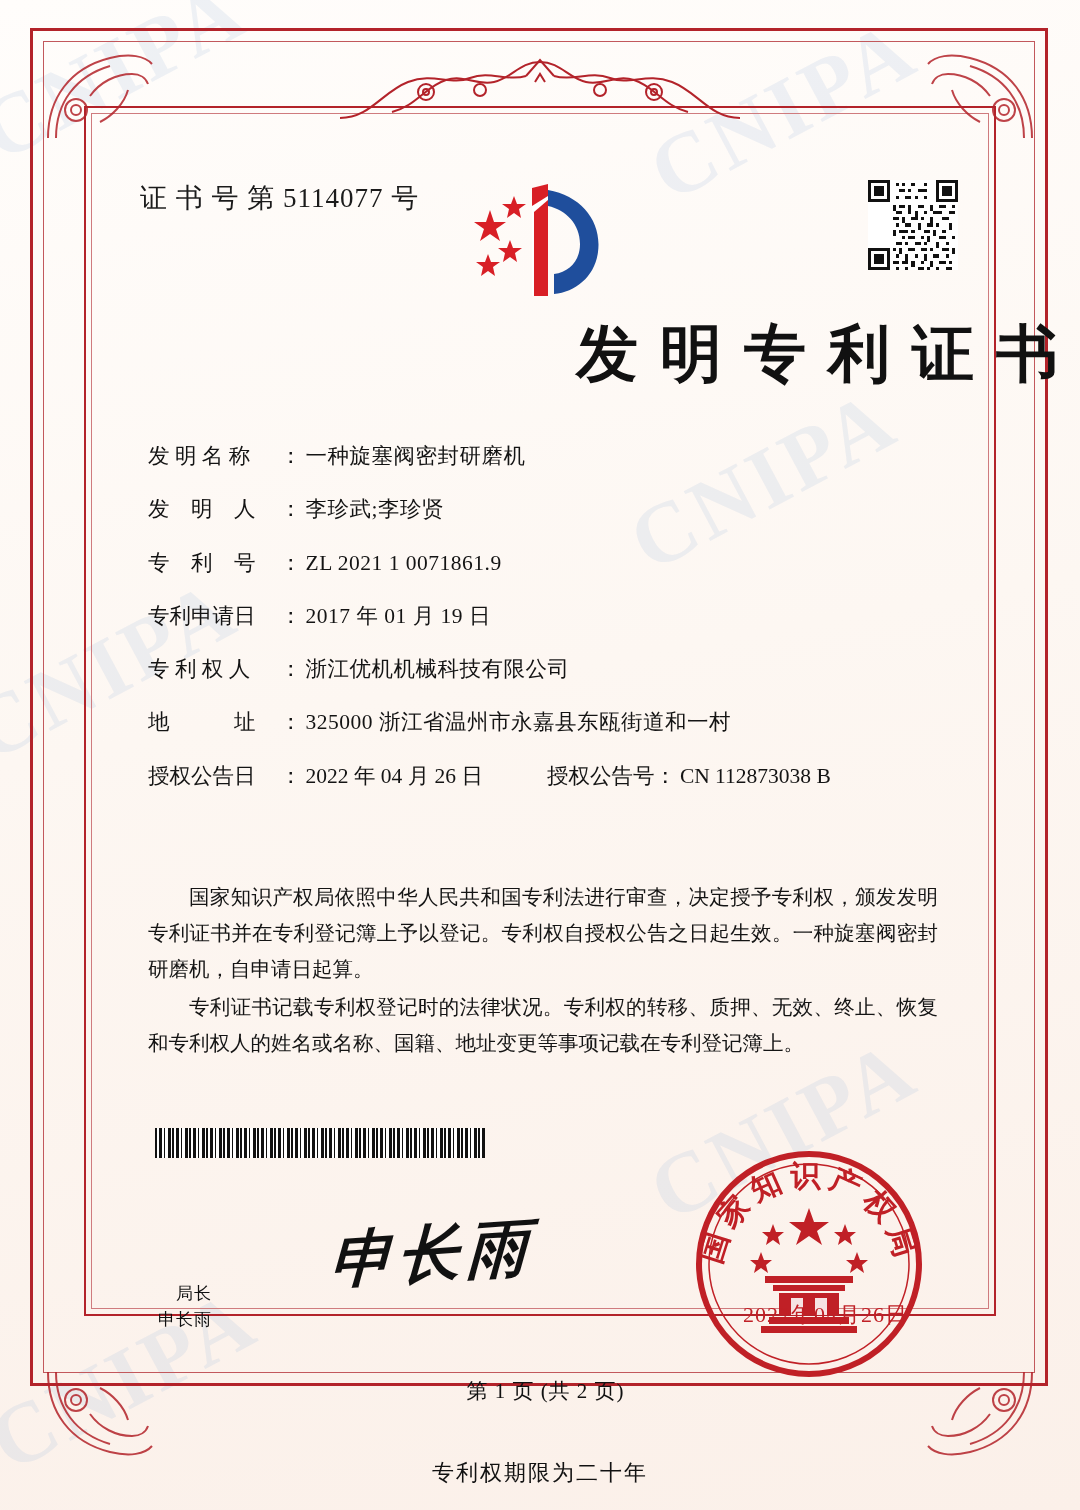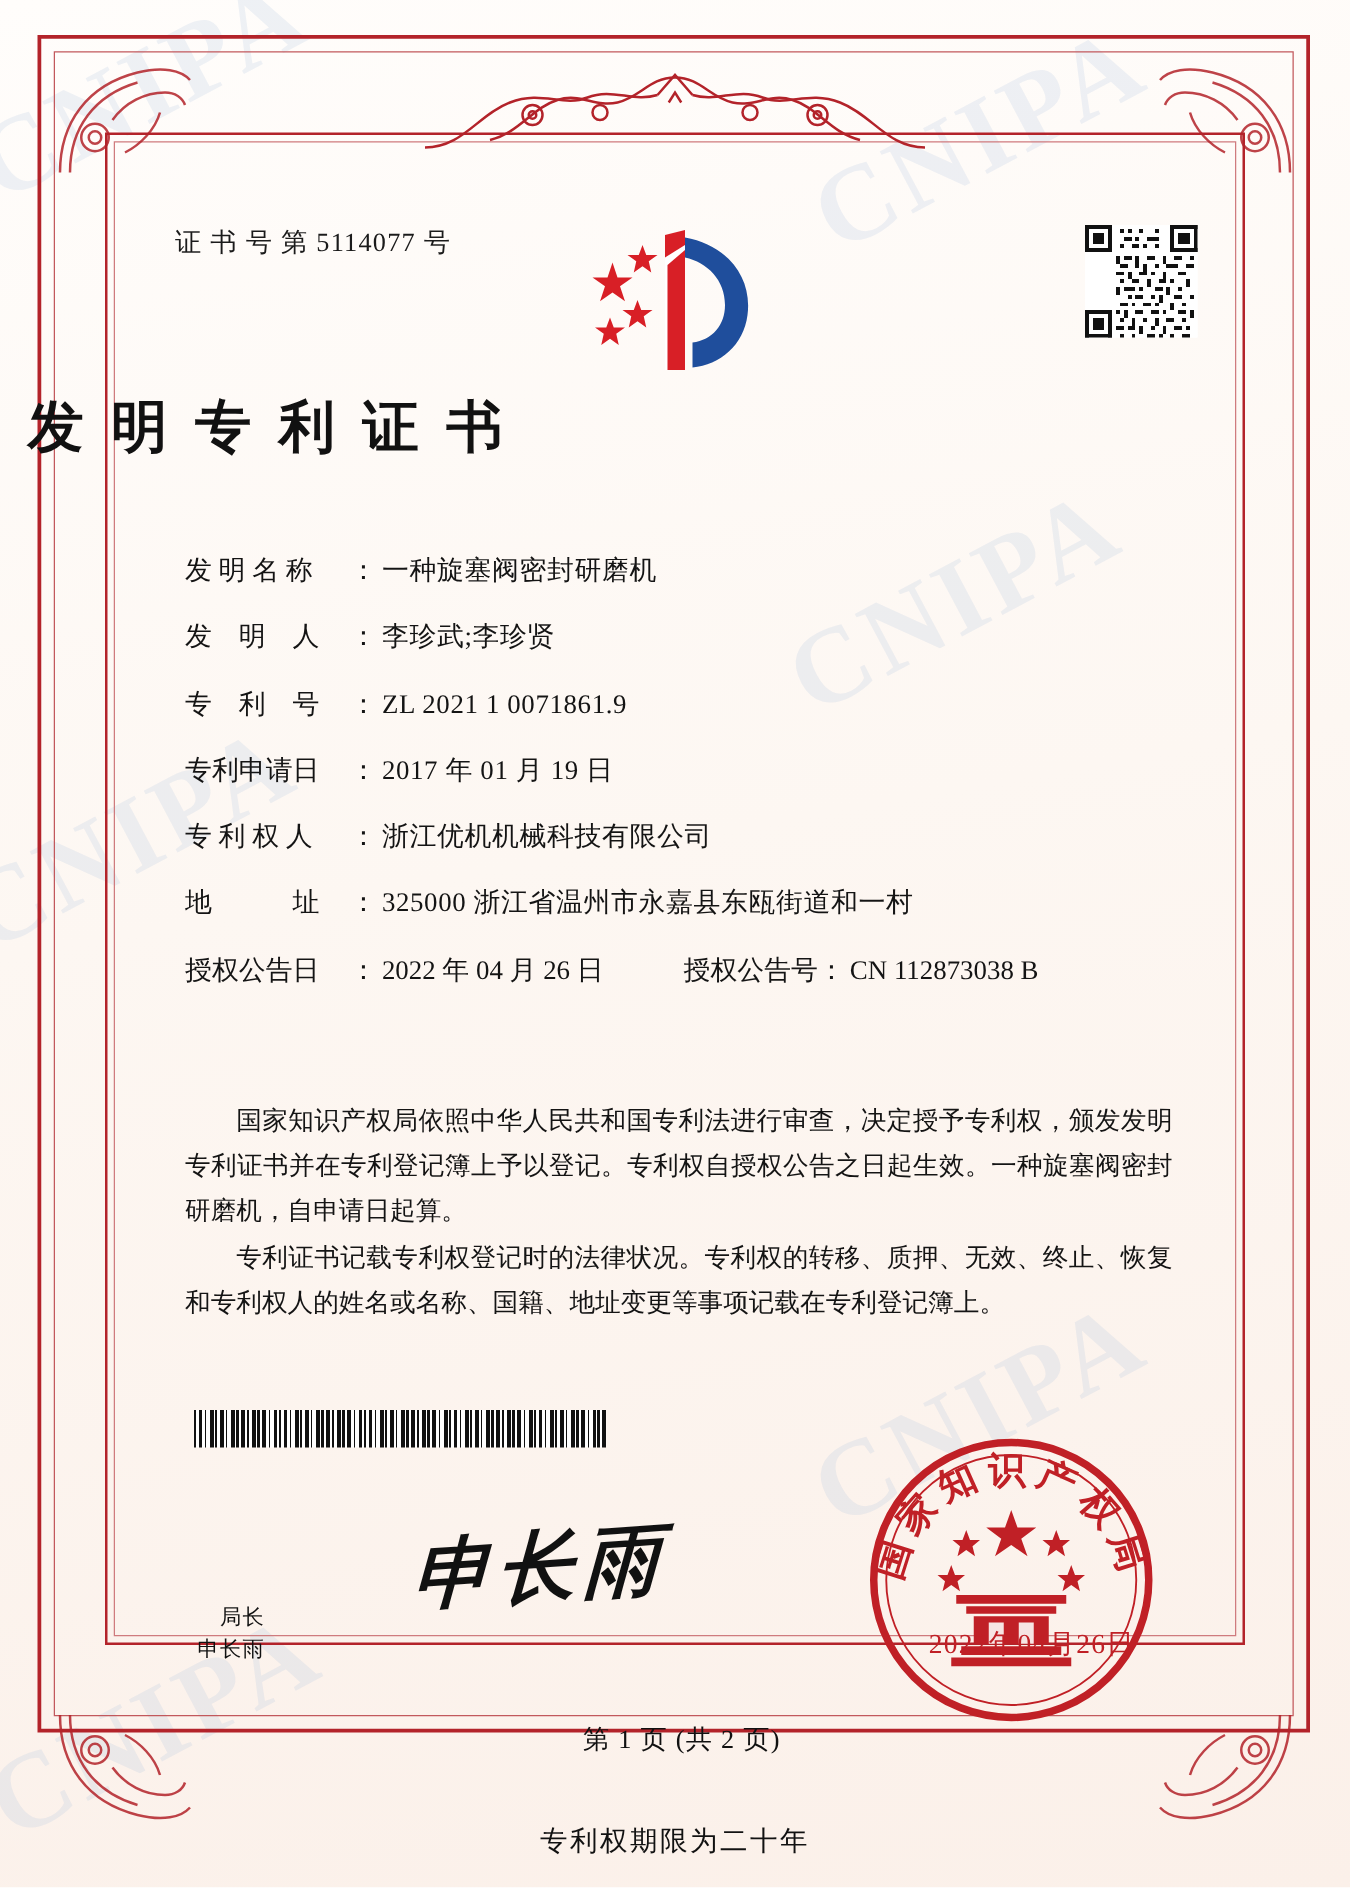--- a/index.html
+++ b/index.html
@@ -93,21 +93,21 @@
     margin-left: -210px;
     color: #b3232a;
   }
   .top-ornament svg { width: 100%; height: 100%; display: block; }
 
   
   .cert-no {
     position: absolute;
     left: 140px;
     top: 180px;
-    font-size: 21px;
+    font-size: 27px;
     color: #1b1b1b;
     letter-spacing: 1px;
     font-family: "Liberation Serif", serif;
   }
 
   .logo {
     position: absolute;
     left: 50%;
     margin-left: -70px;
     top: 182px;
@@ -123,22 +123,22 @@
     width: 90px;
     height: 90px;
     background: #fff;
   }
   .qr svg { display:block; width: 100%; height: 100%; }
 
   .main-title {
     position: absolute;
     left: 0; right: 0;
     top: 312px;
-    text-align: left;
-    font-size: 45px;
+    text-align: right;
+    font-size: 62px;
     letter-spacing: 22px;
     text-indent: 22px;
     color: #111;
     font-family: Liberation Sans, sans-serif;
     font-weight: 700;
   }
 
   
   .fields {
     position: absolute;

